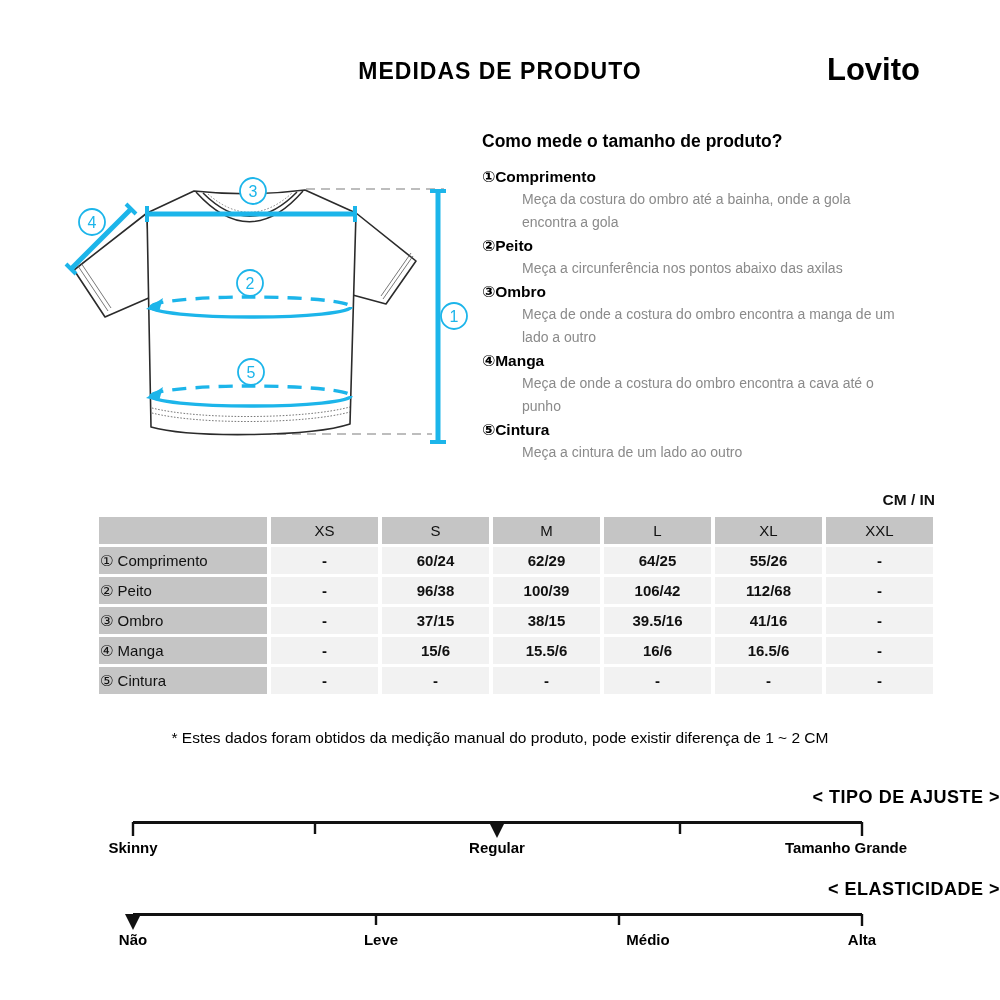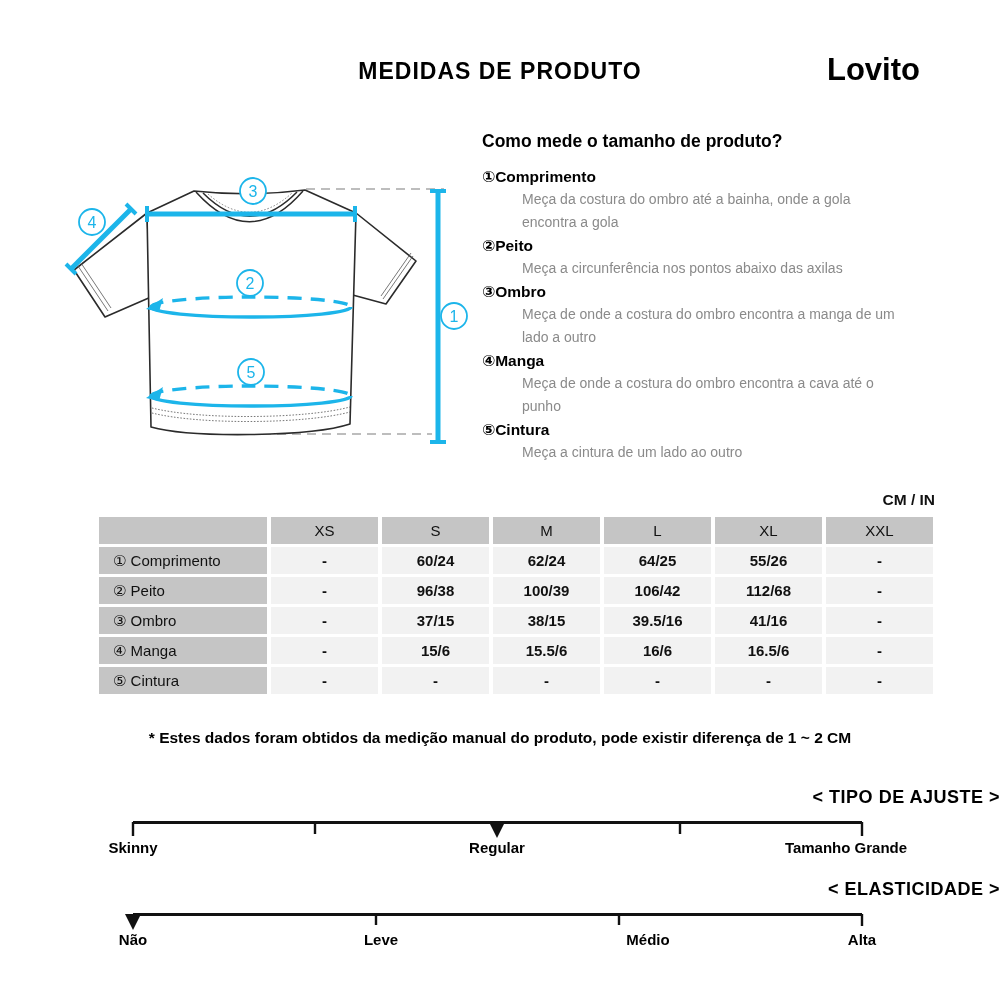--- a/index.html
+++ b/index.html
@@ -29,27 +29,27 @@
   .unit-label{top:491px;right:65px;font-size:15.5px;font-weight:bold;}
   table.size{
     left:95px;top:514px;position:absolute;width:842px;
     border-collapse:separate;border-spacing:4px 3px;table-layout:fixed;
   }
   table.size td,table.size th{
     height:27px;text-align:center;vertical-align:middle;
     font-size:15px;padding:0;
   }
   table.size .head{background:#c5c5c5;font-weight:normal;color:#111;}
-  table.size .rowlbl{background:#c5c5c5;font-weight:normal;text-align:left;padding-left:14px;color:#111;}
+  table.size .rowlbl{background:#c5c5c5;font-weight:normal;text-align:left;padding-left:1px;color:#111;}
   table.size .val{background:#f2f2f2;font-weight:bold;color:#111;}
   col.c-label{width:168px;}
 
   .footnote{
     left:0;right:0;top:729px;text-align:center;
-    font-size:15.5px;font-weight:bold;color:#000;
+    font-size:15.5px;font-weight:normal;color:#000;
   }
 
   
   .scale-heading{
     left:0;right:0;text-align:right;font-size:18px;font-weight:bold;
     letter-spacing:0.5px;color:#000;
   }
   .scale-label{
     position:absolute;font-size:15px;font-weight:bold;color:#000;
     transform:translateX(-50%);white-space:nowrap;
@@ -168,21 +168,21 @@
     <th class="head">S</th>
     <th class="head">M</th>
     <th class="head">L</th>
     <th class="head">XL</th>
     <th class="head">XXL</th>
   </tr>
   <tr>
     <td class="rowlbl">① Comprimento</td>
     <td class="val">-</td>
     <td class="val">60/24</td>
-    <td class="val">62/24</td>
+    <td class="val">62/29</td>
     <td class="val">64/25</td>
     <td class="val">55/26</td>
     <td class="val">-</td>
   </tr>
   <tr>
     <td class="rowlbl">② Peito</td>
     <td class="val">-</td>
     <td class="val">96/38</td>
     <td class="val">100/39</td>
     <td class="val">106/42</td>

